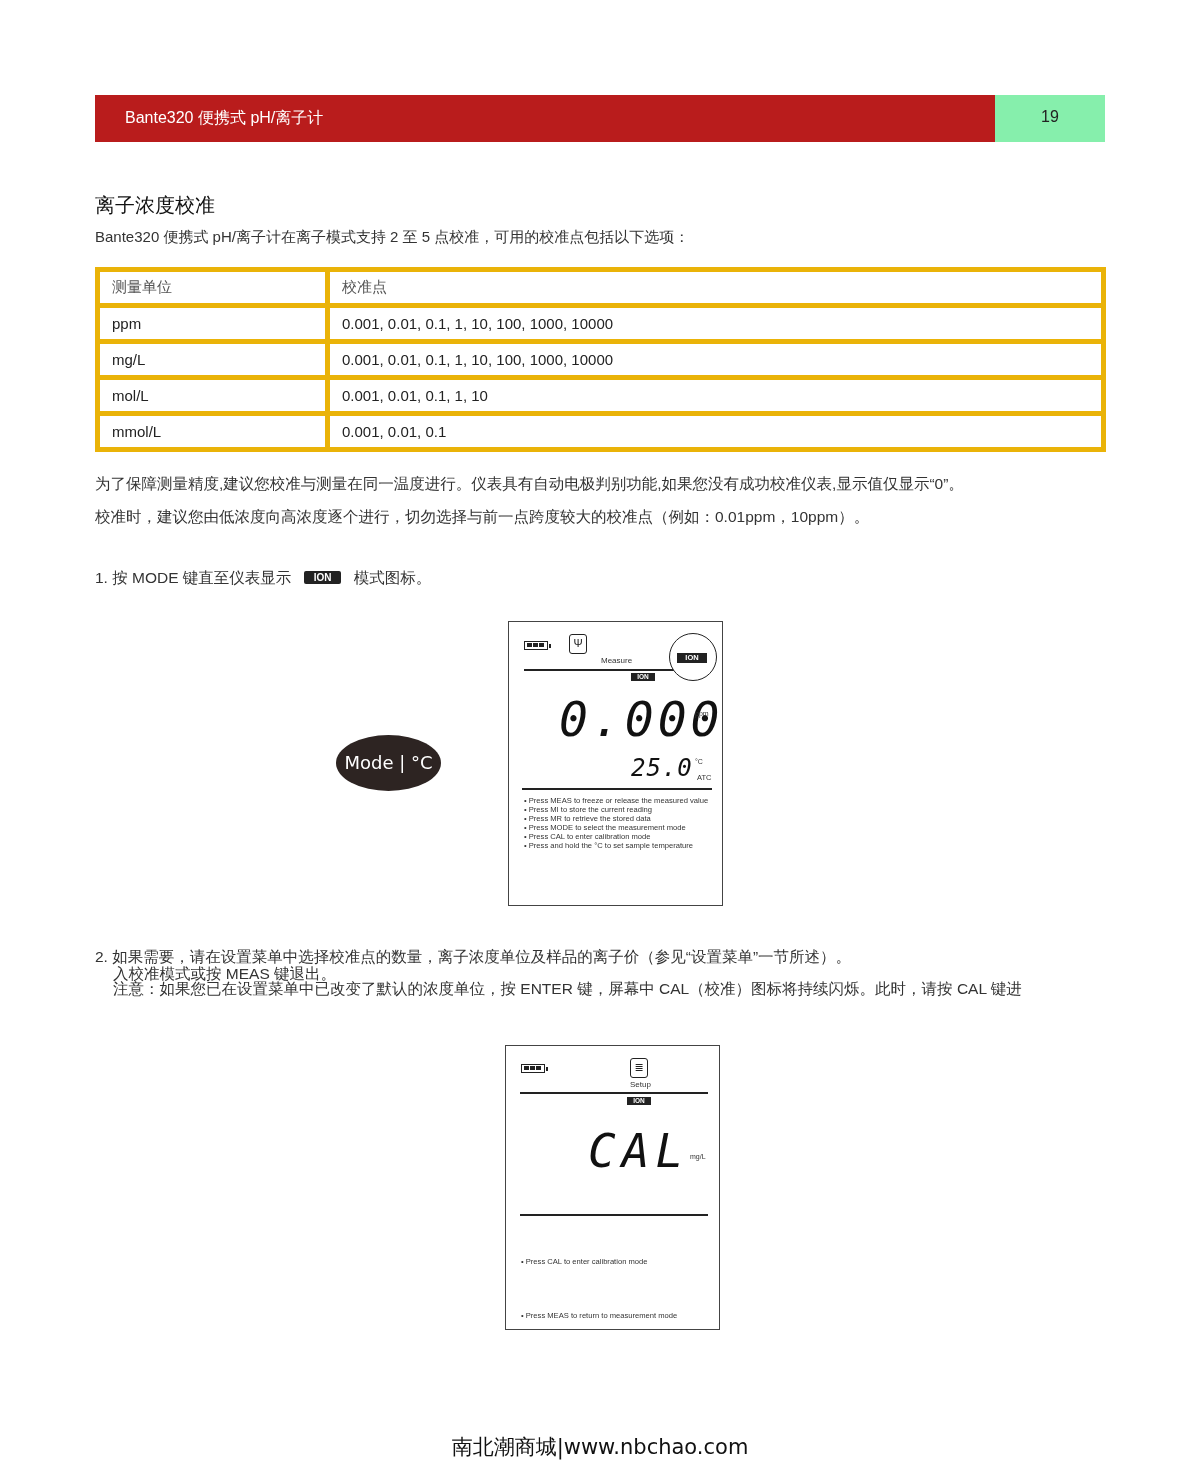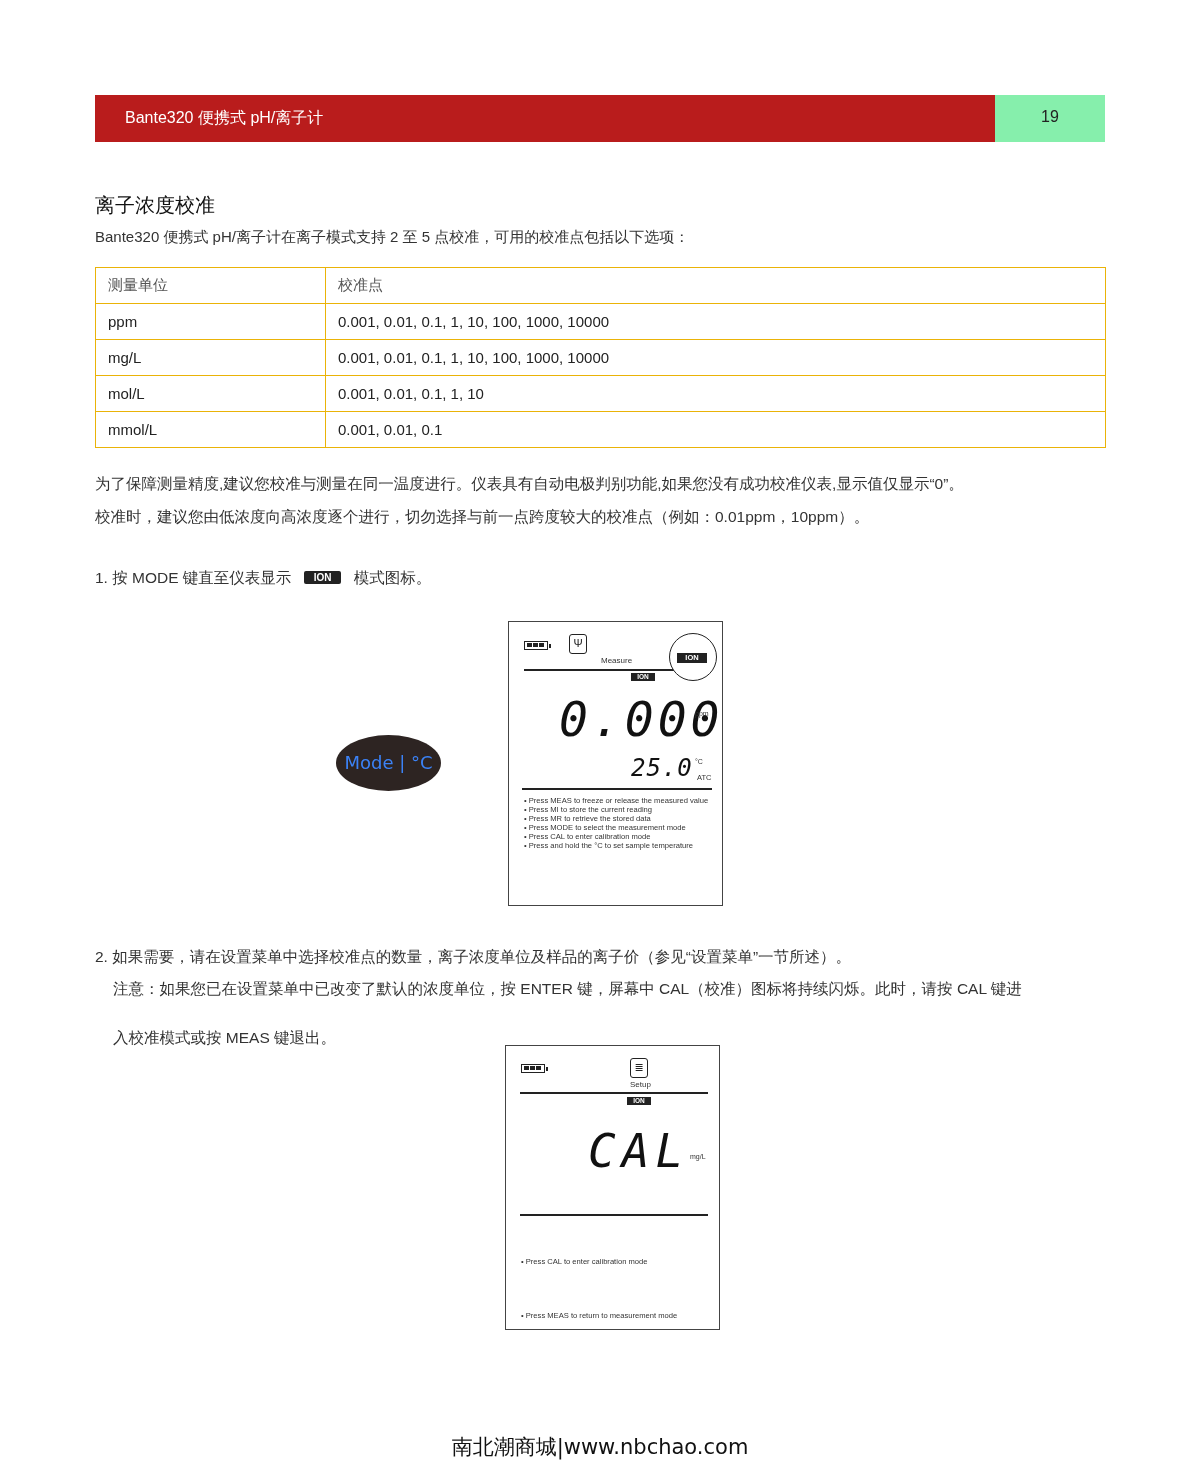--- a/index.html
+++ b/index.html
@@ -8,28 +8,28 @@
 
   .header-bar { position: absolute; left: 95px; top: 95px; width: 900px; height: 47px; background: #b91c1c; }
   .header-title { position: absolute; left: 30px; top: 13px; color: #fff; font-size: 16px; }
   .header-page { position: absolute; left: 995px; top: 95px; width: 110px; height: 47px; background: #86efac; }
   .header-page span { position: absolute; left: 46px; top: 13px; font-size: 16px; color: #222; }
 
   .section-title { position: absolute; left: 95px; top: 192px; font-size: 20px; color: #111; }
   .intro { position: absolute; left: 95px; top: 228px; font-size: 15px; color: #333; }
 
   table.cal-table { position: absolute; left: 95px; top: 267px; width: 1011px; border-collapse: collapse; font-size: 15px; color: #222; }
-  table.cal-table td { border: 1px solid #eab308; height: 36px; padding: 0 12px; }
+  table.cal-table td { border: 5px solid #eab308; height: 36px; padding: 0 12px; }
   table.cal-table td.c1 { width: 230px; }
   table.cal-table tr.head td { color: #555; }
 
   .para { position: absolute; left: 95px; font-size: 15.5px; color: #333; white-space: nowrap; }
   .ion-chip { display: inline-block; background: #222; color: #fff; font-size: 10px; font-weight: bold; padding: 1px 10px; border-radius: 2px; margin: 0 8px; vertical-align: 2px; }
 
-  .mode-btn { position: absolute; left: 336px; top: 735px; width: 105px; height: 56px; border-radius: 50%; background: #2d2422; color: #3b82f6; font-size: 18px; text-align: center; line-height: 56px; font-family: "DejaVu Sans", sans-serif; }
+  .mode-btn { position: absolute; left: 336px; top: 735px; width: 105px; height: 56px; border-radius: 50%; background: #2d2422; color: #ffffff; font-size: 18px; text-align: center; line-height: 56px; font-family: "DejaVu Sans", sans-serif; }
 
   .lcd { position: absolute; border: 1px solid #444; background: #fff; }
   .lcd .battery { position: absolute; width: 24px; height: 9px; border: 1.5px solid #222; }
   .lcd .battery::after { content: ""; position: absolute; right: -4px; top: 2px; width: 2px; height: 4px; background: #222; }
   .lcd .battery i { position: absolute; top: 1px; width: 5px; height: 4px; background: #222; }
   .lcd .icon-box { position: absolute; width: 18px; height: 20px; border: 1.5px solid #222; border-radius: 3px; font-size: 11px; text-align: center; line-height: 17px; }
   .lcd .small { position: absolute; font-size: 8px; color: #333; }
   .lcd .line { position: absolute; height: 1.5px; background: #222; }
   .lcd .chip { position: absolute; background: #222; color: #fff; font-size: 7.5px; font-weight: bold; text-align: center; }
   .lcd .seg { position: absolute; font-family: "DejaVu Sans Mono", monospace; color: #111; font-style: italic; letter-spacing: 4px; }
@@ -108,21 +108,21 @@
   <div class="tip" style="left:15px; top:174px;">• Press MEAS to freeze or release the measured value</div>
   <div class="tip" style="left:15px; top:183px;">• Press MI to store the current reading</div>
   <div class="tip" style="left:15px; top:192px;">• Press MR to retrieve the stored data</div>
   <div class="tip" style="left:15px; top:201px;">• Press MODE to select the measurement mode</div>
   <div class="tip" style="left:15px; top:210px;">• Press CAL to enter calibration mode</div>
   <div class="tip" style="left:15px; top:219px;">• Press and hold the °C to set sample temperature</div>
 </div>
 
 <div class="para" style="top:947px;">2. 如果需要，请在设置菜单中选择校准点的数量，离子浓度单位及样品的离子价（参见“设置菜单”一节所述）。</div>
 <div class="para" style="left:113px; top:979px;">注意：如果您已在设置菜单中已改变了默认的浓度单位，按 ENTER 键，屏幕中 CAL（校准）图标将持续闪烁。此时，请按 CAL 键进</div>
-<div class="para" style="left:113px; top:1028px;">入校准模式或按 MEAS 键退出。</div>
+<div class="para" style="left:113px; top:964px;">入校准模式或按 MEAS 键退出。</div>
 
 <div class="lcd" style="left:505px; top:1045px; width:215px; height:285px;">
   <div class="battery" style="left:15px; top:18px;">
       <i style="left:2px"></i>
       <i style="left:8px"></i>
       <i style="left:14px"></i>
     </div>
   <div class="icon-box" style="left:124px; top:12px;">≣</div>
   <div class="small" style="left:124px; top:34px;">Setup</div>
   <div class="line" style="left:14px; top:46px; width:188px;"></div>

